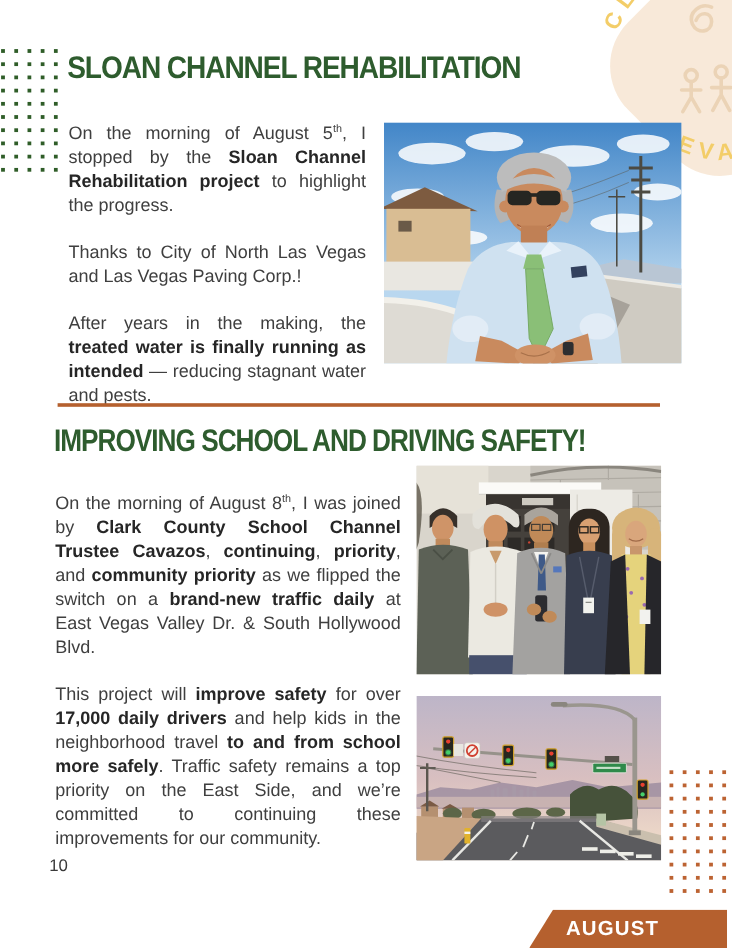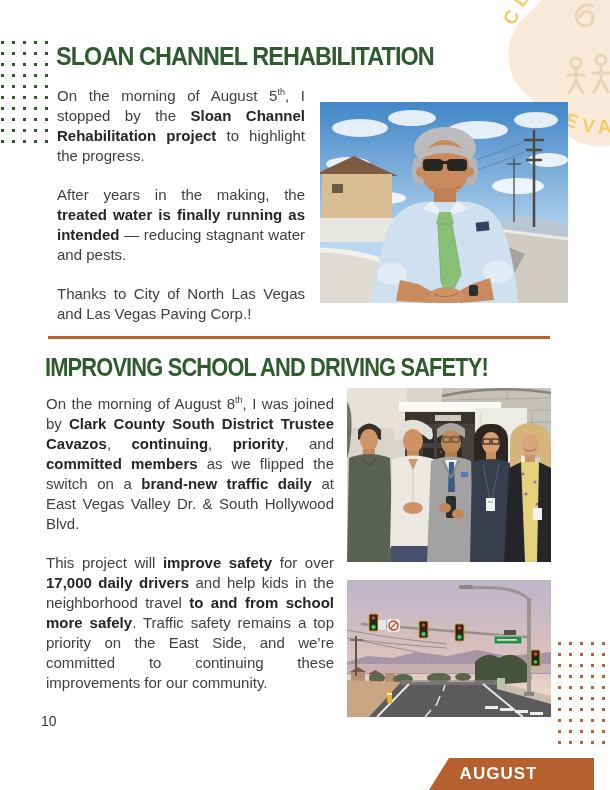--- a/index.html
+++ b/index.html
@@ -24,36 +24,36 @@
     position:absolute; margin:0; color:var(--heading-green);
     font-weight:800; line-height:1; white-space:nowrap;
     letter-spacing:-1px; transform-origin:left top;
   }
   #h1-sloan{ left:56px; top:43px; font-size:26px; transform:scaleX(0.90); }
   #h2-safety{ left:45px; top:354px; font-size:26px; transform:scaleX(0.84); }
   
   .col{ position:absolute; color:var(--body-text); font-size:15px; line-height:20px; }
   #col1{ left:57px; top:86px; width:248px; }
   #col2{ left:46px; top:394px; width:288px; }
-  .col p{ margin:0 0 19px 0; text-align:justify; }
+  .col p{ margin:16px 0 19px 0; text-align:justify; }
   .col p b{ color:#262626; }
   .col sup{ font-size:9px; line-height:0; }
   
   .divider{ position:absolute; left:48px; top:336px; width:502px; height:3px;
             background:var(--accent-orange); }
   
   .photo{ position:absolute; display:block; }
   #photo-man{ left:320px; top:102px; }
   #photo-group{ left:347px; top:388px; }
   #photo-road{ left:347px; top:580px; }
   
   .page-num{ position:absolute; left:41px; top:713px; font-size:14px; color:#3a3a3a; }
   
   .banner{
-    position:absolute; right:16px; bottom:0; width:165px; height:32px;
+    position:absolute; right:4px; bottom:0; width:165px; height:32px;
     background:var(--accent-orange);
     clip-path:polygon(20px 0, 100% 0, 100% 100%, 0 100%);
     display:flex; align-items:center; justify-content:center;
     padding-right:26px; box-sizing:border-box;
   }
   .banner span{ color:#ffffff; font-weight:700; font-size:17px; letter-spacing:1px; }
   
   .badge{ position:absolute; left:480px; top:-65px; width:240px; height:240px; opacity:.92; }
   .badge-text{ fill:#f2c95c; font-family:"Liberation Sans",sans-serif;
                font-weight:700; font-size:19px; letter-spacing:6px; }
@@ -85,22 +85,22 @@
         <path d="M146,133 l0,13 m0,0 l-7,12 m7,-12 l7,12 M138,140 l16,0"></path>
     </g>
     <text class="badge-text"><textPath href="#arcTop" startOffset="50%" text-anchor="middle">CLARK COUNTY</textPath></text>
     <text class="badge-text"><textPath href="#arcBot" startOffset="50%" text-anchor="middle">NEVADA</textPath></text>
   </svg>
 
   <h1 class="headline" id="h1-sloan">SLOAN CHANNEL REHABILITATION</h1>
 
   <div class="col" id="col1">
     <p>On the morning of August 5<sup>th</sup>, I stopped by the <b>Sloan Channel Rehabilitation project</b> to highlight the progress.</p>
+    <p>Thanks to City of North Las Vegas and Las Vegas Paving Corp.!</p>
     <p>After years in the making, the <b>treated water is finally running as intended</b> — reducing stagnant water and pests.</p>
-    <p>Thanks to City of North Las Vegas and Las Vegas Paving Corp.!</p>
   </div>
 
   <svg class="photo" id="photo-man" width="248" height="201" viewBox="0 0 248 201">
     <defs>
       <linearGradient id="sky1" x1="0" y1="0" x2="0" y2="1">
         <stop offset="0" stop-color="#4286c8"></stop>
           <stop offset="0.7" stop-color="#b9d7ef"></stop>
       </linearGradient>
     </defs>
     <rect width="248" height="201" fill="url(#sky1)"></rect>
@@ -169,21 +169,21 @@
     <rect x="149" y="183" width="9" height="11" rx="2" fill="#2e2e30"></rect>
     <ellipse cx="126" cy="194" rx="17" ry="9" fill="#cf9266"></ellipse>
     <path d="M114,192 Q126,198 138,191" stroke="#a8714a" stroke-width="1" fill="none"></path>
   </svg>
 
   <div class="divider"></div>
 
   <h1 class="headline" id="h2-safety">IMPROVING SCHOOL AND DRIVING SAFETY!</h1>
 
   <div class="col" id="col2">
-    <p>On the morning of August 8<sup>th</sup>, I was joined by <b>Clark County South District Trustee Cavazos</b>, <b>continuing</b>, <b>priority</b>, and <b>committed members</b> as we flipped the switch on a <b>brand-new traffic daily</b> at East Vegas Valley Dr. &amp; South Hollywood Blvd.</p>
+    <p>On the morning of August 8<sup>th</sup>, I was joined by <b>Clark County School Channel Trustee Cavazos</b>, <b>continuing</b>, <b>priority</b>, and <b>community priority</b> as we flipped the switch on a <b>brand-new traffic daily</b> at East Vegas Valley Dr. &amp; South Hollywood Blvd.</p>
     <p>This project will <b>improve safety</b> for over <b>17,000 daily drivers</b> and help kids in the neighborhood travel <b>to and from school more safely</b>. Traffic safety remains a top priority on the East Side, and we’re committed to continuing these improvements for our community.</p>
   </div>
 
   <svg class="photo" id="photo-group" width="204" height="174" viewBox="0 0 204 174">
     <rect width="204" height="174" fill="#d9d5cc"></rect>
     <rect x="0" y="0" width="60" height="40" fill="#e6e2d8"></rect>
     <path d="M0,14 q8,10 2,50 L0,70 Z" fill="#4a4438" opacity="0.7"></path>
 
     <rect x="95" y="0" width="109" height="70" fill="#c6c2ba"></rect>
     <g stroke="#aeaaa2" stroke-width="1">

